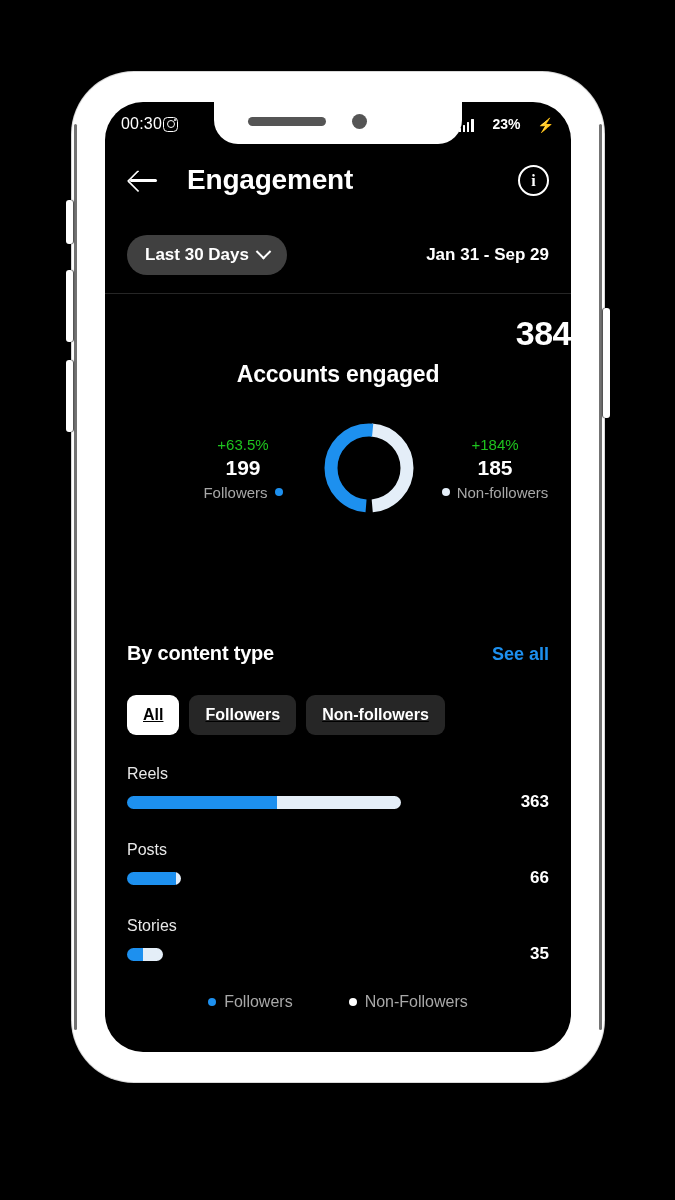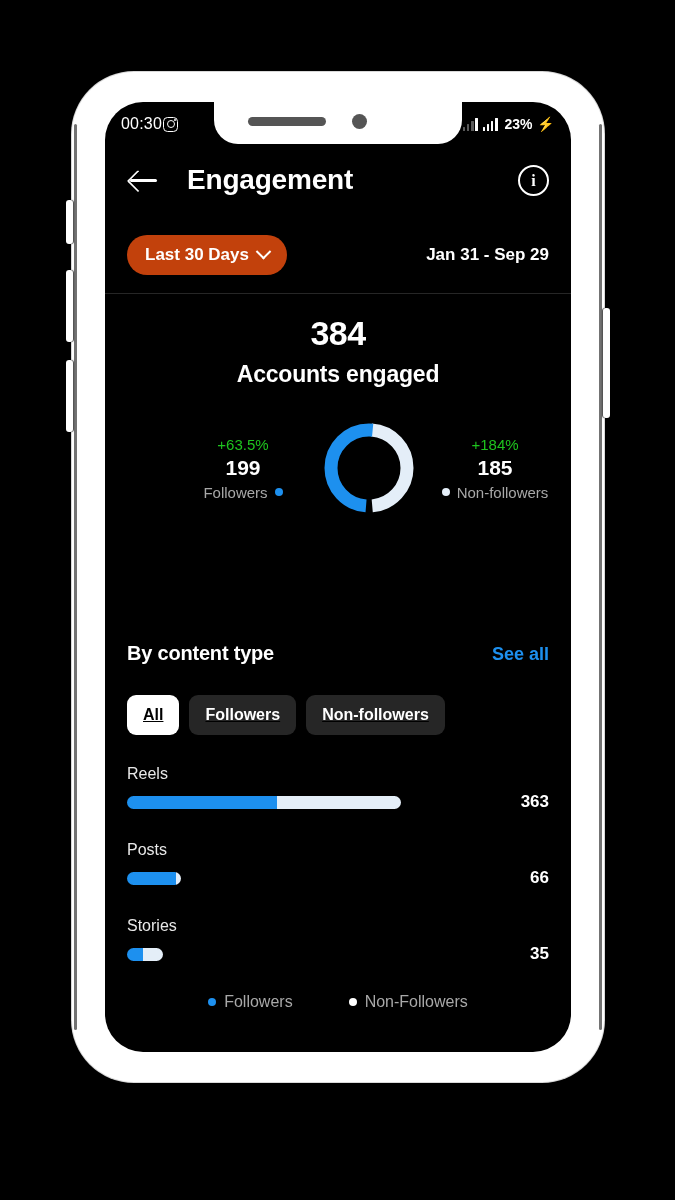--- a/index.html
+++ b/index.html
@@ -64,21 +64,21 @@
     display:flex; align-items:center; justify-content:space-between;
     padding:0 16px; z-index:20; color:#fff;
   }
   #status-left { display:flex; align-items:center; gap:1px; padding-top:2px; }
   #status-time { font-size:16px; font-weight:500; letter-spacing:.2px; }
   .ig-icon { width:15px; height:15px; border:1.8px solid #fff; border-radius:4.5px; position:relative; }
   .ig-icon::before { content:""; position:absolute; left:50%; top:50%; transform:translate(-50%,-50%);
     width:6px; height:6px; border:1.5px solid #fff; border-radius:50%; }
   .ig-icon::after { content:""; position:absolute; right:1.5px; top:1.2px; width:2px; height:2px; border-radius:50%; background:#fff; }
 
-  #status-right { display:flex; align-items:center; gap:5px; padding-top:2px; }
+  #status-right { display:flex; align-items:flex-end; gap:17px; padding-top:2px; }
   .sig { display:flex; align-items:flex-end; gap:1.5px; height:13px; }
   .sig i { display:block; width:2.6px; background:#fff; border-radius:.5px; }
   .sig i:nth-child(1){ height:4px; }
   .sig i:nth-child(2){ height:7px; }
   .sig i:nth-child(3){ height:10px; }
   .sig i:nth-child(4){ height:13px; }
   .sig.dim i:nth-child(1), .sig.dim i:nth-child(2) { opacity:.35; }
   .sig.dim i:nth-child(3){ opacity:.35; }
   #battery-pct { font-size:14px; font-weight:600; margin-left:2px; }
   #bolt { font-size:14px; line-height:1; }
@@ -96,31 +96,31 @@
   #info-icon { width:31px; height:31px; border:2.2px solid #fff; border-radius:50%; position:relative; cursor:pointer; flex:0 0 auto; }
   #info-icon span { position:absolute; left:0; right:0; top:5px; text-align:center; color:#fff; font-size:16px; font-weight:700; font-family:"Liberation Serif", serif; }
 
   
   #filter-bar {
     position:absolute; top:114px; left:0; width:100%; height:78px;
     display:flex; align-items:center; justify-content:space-between;
     padding:0 22px; border-bottom:1px solid #262626;
   }
   #range-pill {
-    background:#c2410c; color:#fff; border-radius:20px;
+    background:#404040; color:#fff; border-radius:20px;
     padding:10px 18px; font-size:17px; font-weight:700;
     display:flex; align-items:center; gap:9px; cursor:pointer;
   }
   .chev { width:11px; height:11px; border-right:2.4px solid #fff; border-bottom:2.4px solid #fff;
     transform:rotate(45deg) translate(-2px,-2px); }
   #date-range { color:#fff; font-size:17px; font-weight:700; }
 
   
   #overview { position:absolute; top:192px; left:0; width:100%; padding-top:20px; }
-  #engaged-count { text-align:center; color:#fff; font-size:34px; font-weight:700; letter-spacing:-.5px; }
+  #engaged-count { text-align:right; color:#fff; font-size:34px; font-weight:700; letter-spacing:-.5px; }
   #engaged-label { text-align:center; color:#fff; font-size:23px; font-weight:700; margin-top:8px; letter-spacing:-.2px; }
 
   #donut-row { display:flex; align-items:center; justify-content:flex-end; margin-top:30px; gap:0; }
   .stat-col { width:152px; }
   .stat-col.left  { text-align:center; }
   .stat-col.right { text-align:center; }
   .stat-delta { color:#1ec41e; font-size:15px; font-weight:500; }
   .stat-value { color:#fff; font-size:21px; font-weight:700; margin-top:3px; }
   .stat-name  { color:#a8a8a8; font-size:15px; margin-top:4px; display:flex; align-items:center; justify-content:center; gap:7px; }
   .dot { width:8px; height:8px; border-radius:50%; display:inline-block; }

